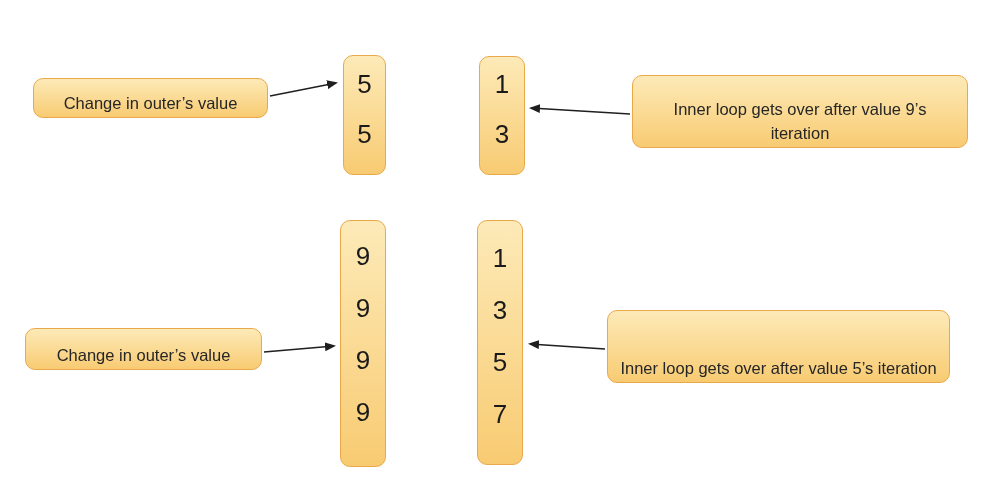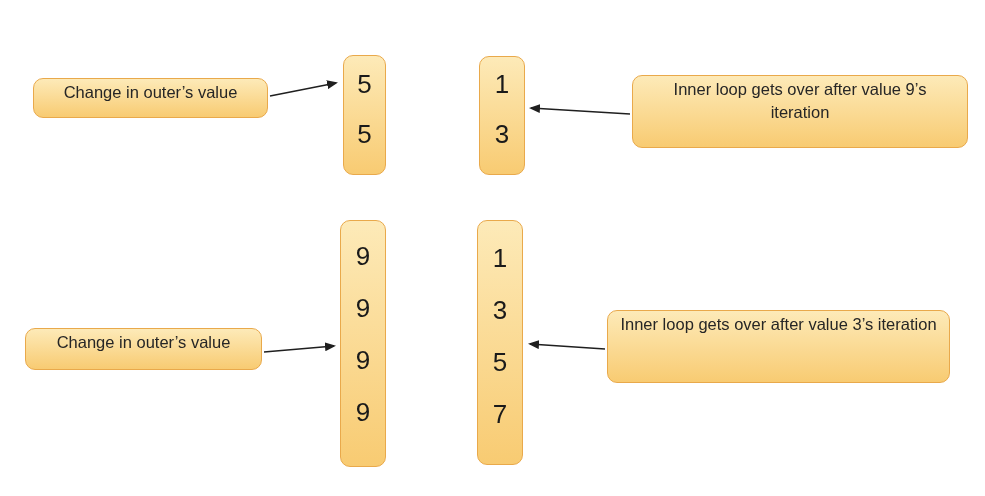--- a/index.html
+++ b/index.html
@@ -12,21 +12,21 @@
     width: 985px;
     height: 496px;
     background: var(--background, #ffffff);
     font-family: "Liberation Sans", sans-serif;
     overflow: hidden;
   }
   .callout {
     position: absolute;
     box-sizing: border-box;
     display: flex;
-    align-items: flex-start;
+    align-items: flex-end;
     justify-content: center;
     text-align: center;
     padding: 2px 12px;
     border: 1.5px solid var(--box-border, #e9a94b);
     border-radius: 10px;
     background: linear-gradient(to bottom,
       var(--box-fill-top, #fdeab8) 0%,
       var(--box-fill-bottom, #f8cb72) 100%);
     color: var(--text, #262626);
     font-size: 16.5px;
@@ -103,21 +103,21 @@
   </div>
 
   <div class="stack four" style="left:477px; top:220px; width:46px; height:245px; padding-top:11px;">
     <div class="cell">1</div>
     <div class="cell">3</div>
     <div class="cell">5</div>
     <div class="cell">7</div>
   </div>
 
   <div class="callout" style="left:607px; top:310px; width:343px; height:73px;">
-    <span>Inner loop gets over after value 3’s iteration</span>
+    <span>Inner loop gets over after value 5’s iteration</span>
   </div>
 
   <svg id="arrows" width="985" height="496" viewBox="0 0 985 496">
     <defs>
       <marker id="ah" markerWidth="11" markerHeight="9" refX="9" refY="4.5" orient="auto" markerUnits="userSpaceOnUse">
         <path d="M0,0 L11,4.5 L0,9 z"></path>
       </marker>
     </defs>
     <line x1="270" y1="96" x2="336" y2="83" marker-end="url(#ah)"></line>
     <line x1="630" y1="114" x2="531" y2="108" marker-end="url(#ah)"></line>

